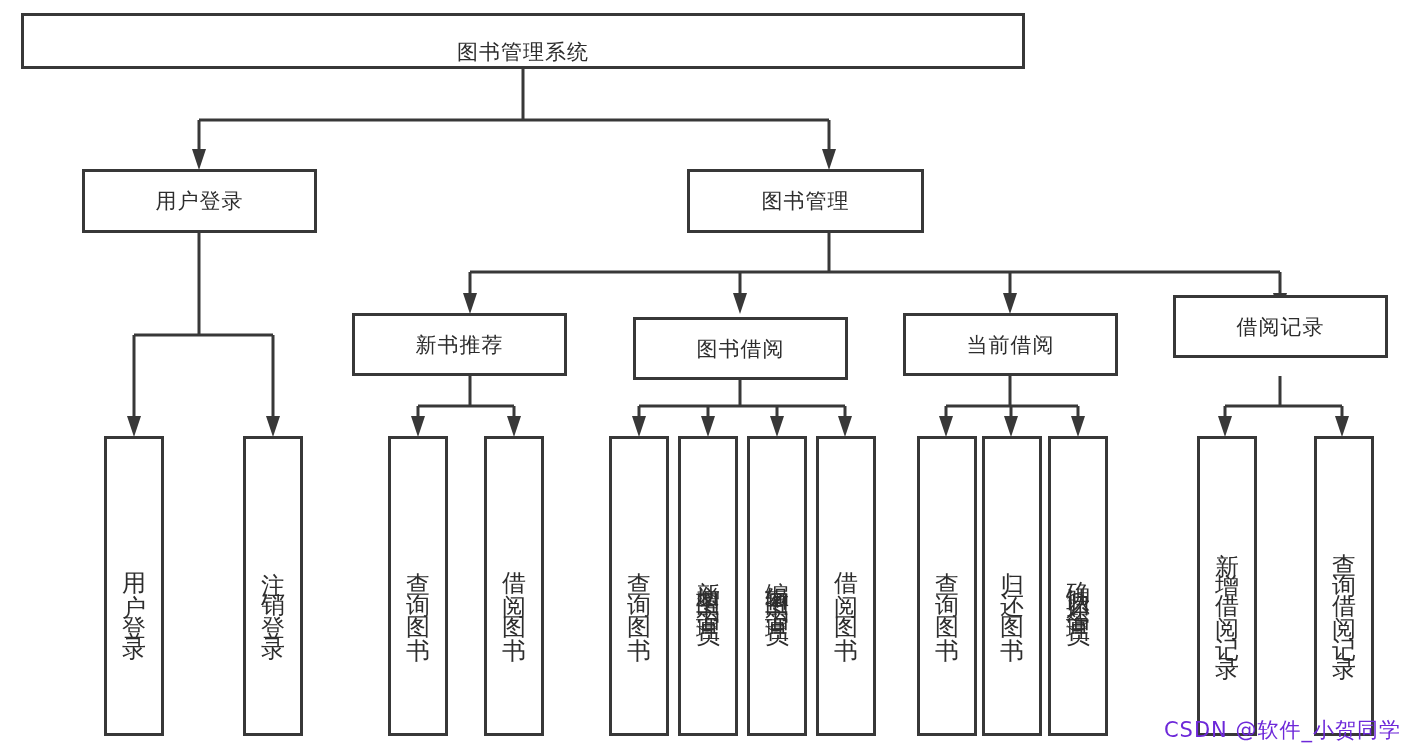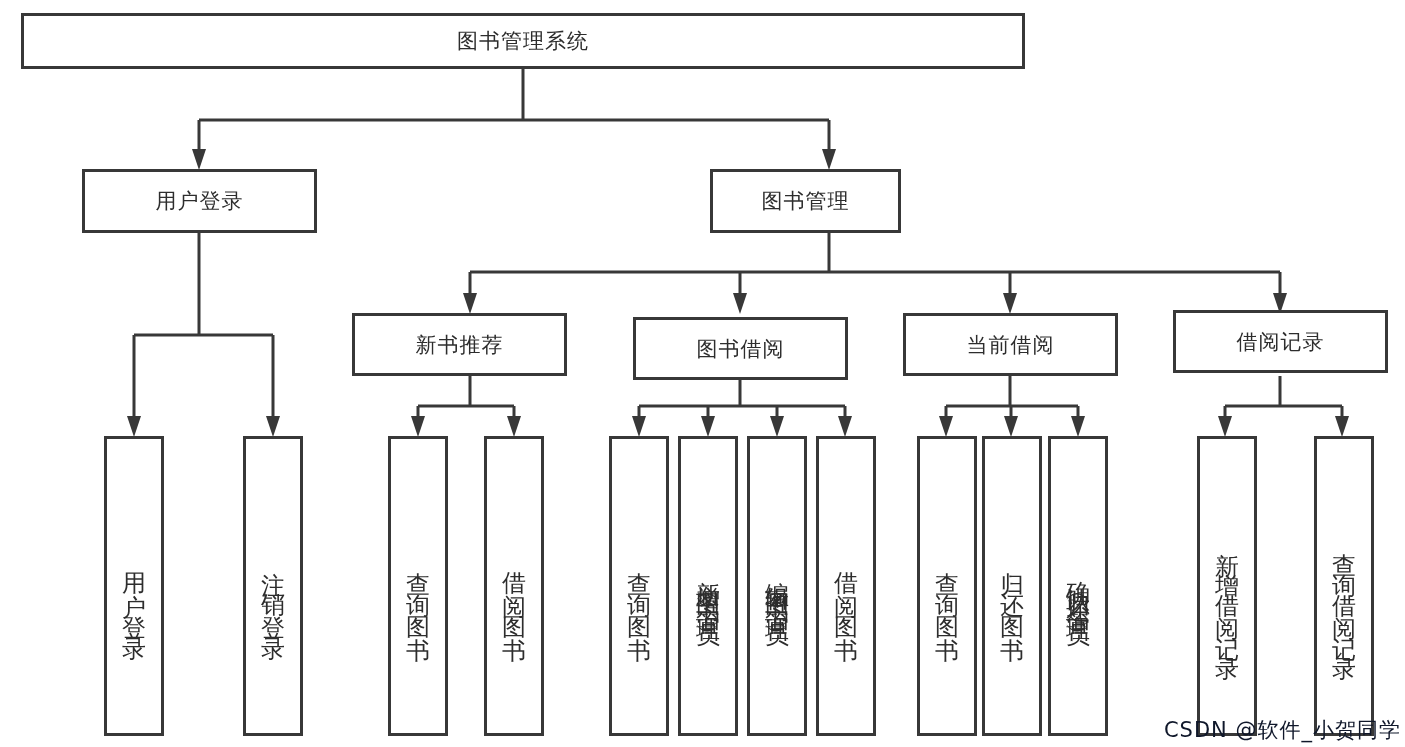--- a/index.html
+++ b/index.html
@@ -37,45 +37,45 @@
   }
   .v-label{
     writing-mode:vertical-rl;
     text-orientation:mixed;
     font-size:24px;
     color:var(--text);
     line-height:1;
     white-space:nowrap;
   }
   
-  #root-box{left:21px;top:13px;width:1004px;height:56px;}
+  #root-box{left:21px;top:13px;width:1004px;height:56px;align-items:flex-end;}
   #n-user-login{left:82px;top:169px;width:235px;height:64px;}
-  #n-book-mgmt{left:710px;top:169px;width:191px;height:64px;}
+  #n-book-mgmt{left:687px;top:169px;width:237px;height:64px;}
   #n-new-rec{left:352px;top:313px;width:215px;height:63px;}
   #n-borrow{left:633px;top:317px;width:215px;height:63px;}
   #n-current{left:903px;top:313px;width:215px;height:63px;text-align:right;}
-  #n-records{left:1173px;top:310px;width:215px;height:63px;}
+  #n-records{left:1173px;top:295px;width:215px;height:63px;}
   #leaf-ul-login{left:104px;}
   #leaf-ul-logout{left:243px;}
   #leaf-nr-query{left:388px;}
   #leaf-nr-borrow{left:484px;}
   #leaf-bw-query{left:609px;}
   #leaf-bw-add{left:678px;}
   #leaf-bw-edit{left:747px;}
   #leaf-bw-borrow{left:816px;}
   #leaf-cb-query{left:917px;}
   #leaf-cb-return{left:982px;}
   #leaf-cb-confirm{left:1048px;}
   #leaf-br-add{left:1197px;}
   #leaf-br-query{left:1314px;}
   #watermark{
     position:absolute;
     right:4px;top:716px;
     font-size:21px;
-    color:#0f172a;
+    color:#6d28d9;
     letter-spacing:1px;
     z-index:5;
     white-space:nowrap;
   }
 </style>
 </head>
 <body>
 
 <div id="canvas">
 

